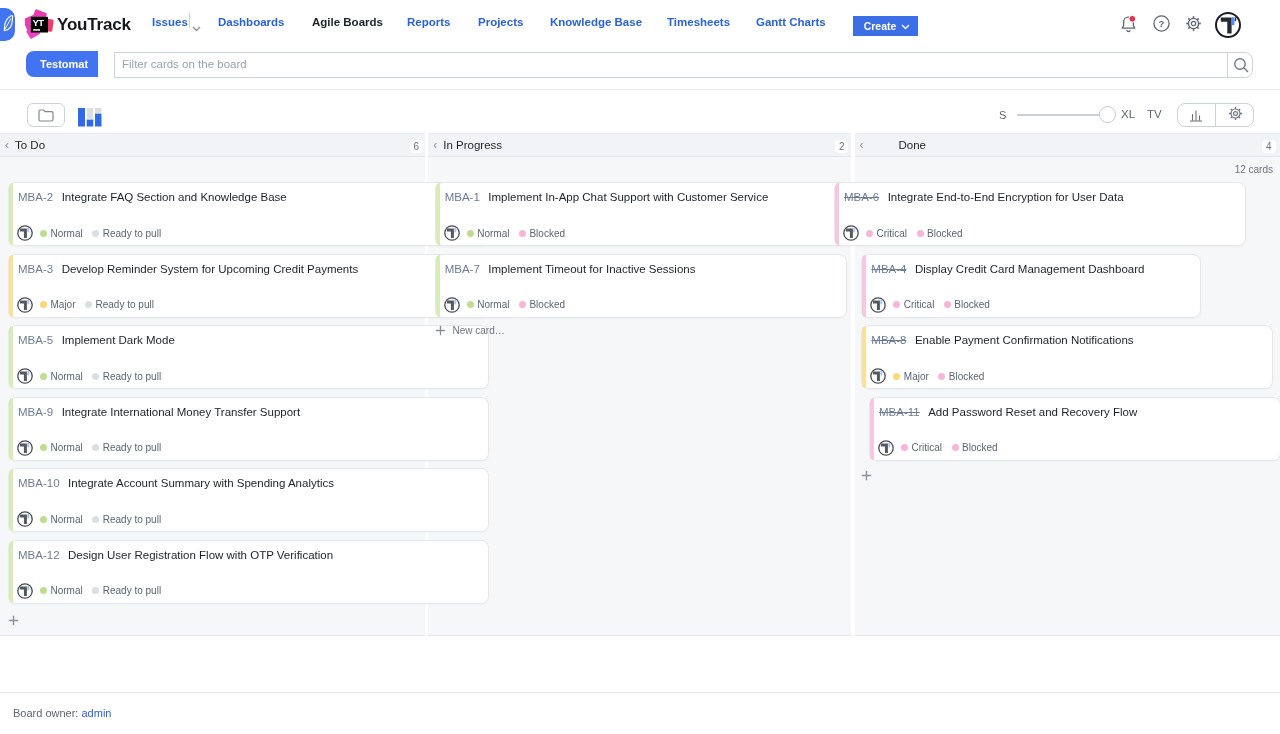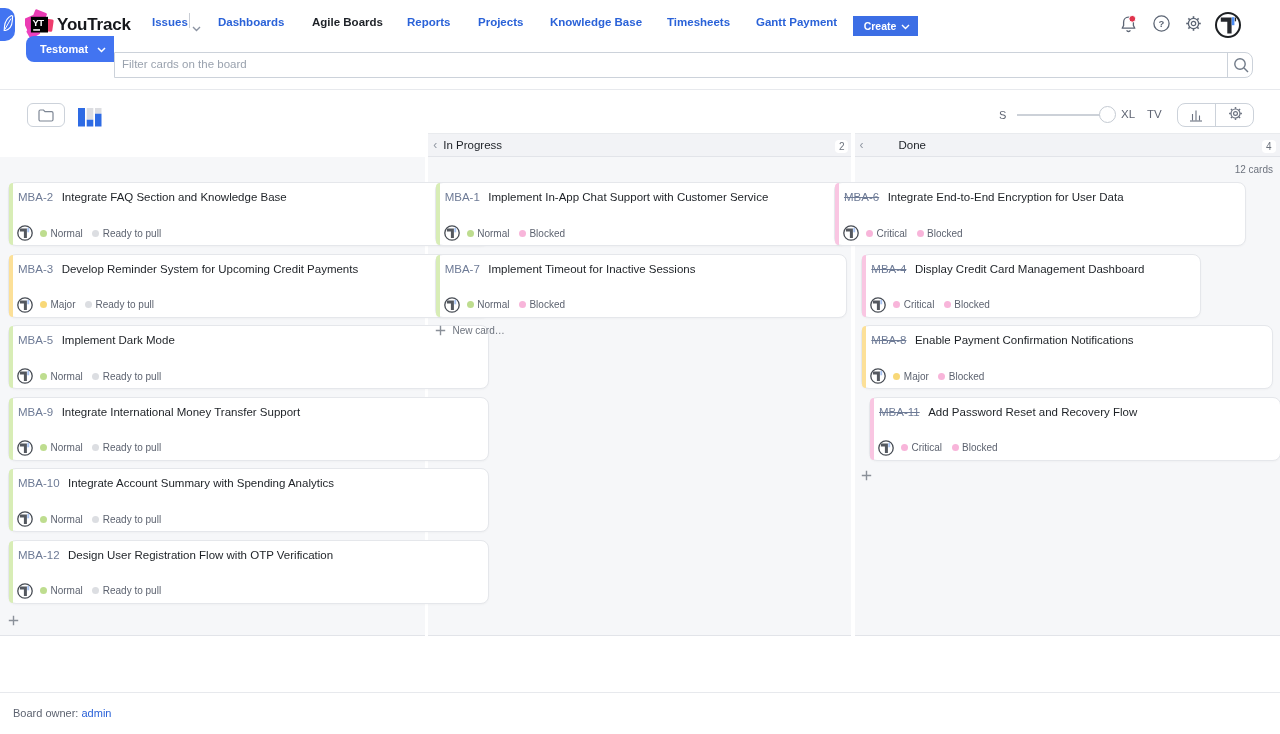--- a/index.html
+++ b/index.html
@@ -16,21 +16,21 @@
   .nav.active { color:#1d2127; }
   #navdiv { left:189px; top:13px; width:1px; height:15px; background:#c9cdd4; }
   #navchev { left:192px; top:18px; }
   #createBtn { left:853px; top:16px; width:65px; height:20px; background:#3c6ee5; border-radius:0;
      text-indent:3px;
      color:#fff; font-size:10.5px; font-weight:bold; text-align:center; line-height:20px; }
   
   .topicon { top:15px; }
 
   
-  #projBtn { left:26px; top:36px; width:88px; height:26px; background:#4274f1; border-radius:8px 0 0 8px;
+  #projBtn { left:26px; top:51px; width:72px; height:26px; background:#4274f1; border-radius:8px 0 0 8px;
      color:#fff; font-size:11px; font-weight:bold; line-height:26px; padding-left:14px; }
   #searchBox { left:114px; top:52px; width:1139px; height:26px; background:#fff;
      border:1px solid #ccd2da; border-radius:0 8px 8px 0; }
   #searchPh { left:122px; top:58px; font-size:11.5px; color:#9aa2ae; }
   #searchDivider { left:1227px; top:52px; width:1px; height:26px; background:#ccd2da; }
   #rowBorder { left:0; top:89px; width:1280px; height:1px; background:#e7e9ed; }
 
   
   #folderBtn { left:27px; top:103px; width:38px; height:24px; border:1px solid #ccd2da; border-radius:6px; background:#fff; }
   #sLabel { left:999px; top:109px; font-size:11px; color:#5f6573; }
@@ -102,21 +102,21 @@
 <div id="navdiv" class="abs"></div>
 <div id="navchev" class="abs"><svg width="9" height="6" viewBox="0 0 9 6">
       <path d="M1 1 L4.5 4.5 L8 1" stroke="#8b93a2" stroke-width="1.4" fill="none"></path>
     </svg></div>
 <div class="abs nav" style="left:218px;">Dashboards</div>
 <div class="abs nav active" style="left:312px;">Agile Boards</div>
 <div class="abs nav" style="left:407px;">Reports</div>
 <div class="abs nav" style="left:478px;">Projects</div>
 <div class="abs nav" style="left:550px;">Knowledge Base</div>
 <div class="abs nav" style="left:667px;">Timesheets</div>
-<div class="abs nav" style="left:756px;">Gantt Payment</div>
+<div class="abs nav" style="left:756px;">Gantt Charts</div>
 <div id="createBtn" class="abs">Create <svg width="9" height="6" viewBox="0 0 9 6" style="margin-left:2px">
       <path d="M1 1 L4.5 4.5 L8 1" stroke="#fff" stroke-width="1.4" fill="none"></path>
     </svg></div>
 
 <div class="abs topicon" style="left:1121px;">
   <svg width="15" height="19" viewBox="0 0 15 19">
     <path d="M7.5 2.2 C4.5 2.2 2.6 4.4 2.6 7.2 L2.6 10.5 L1.2 13.2 L13.8 13.2 L12.4 10.5 L12.4 7.2 C12.4 4.4 10.5 2.2 7.5 2.2 Z" fill="none" stroke="#5c6574" stroke-width="1.3" stroke-linejoin="round"></path>
     <path d="M5.7 15.2 a1.9 1.9 0 0 0 3.6 0" fill="none" stroke="#5c6574" stroke-width="1.3"></path>
     <circle cx="11.3" cy="3.8" r="3.4" fill="#e0334c" stroke="#fff" stroke-width="1"></circle>
   </svg>
@@ -213,20 +213,21 @@
           <path d="M12.25 12.25 L13.66 13.66"></path>
         <path d="M13.66 3.34 L12.25 4.75"></path>
           <path d="M4.75 12.25 L3.34 13.66"></path>
       </g>
     </g>
   </svg>
 </div>
 
 <div id="board" class="abs">
 
+  <div class="abs colhead" style="left:0; width:425.3px;"><span class="arrow" style="margin-left:5px;">‹</span><span style="margin-left:6px;">To Do</span><span class="count" style="right:2.2px;">6</span></div>
   <div class="abs colhead" style="left:428.3px; width:423.2px;"><span class="arrow" style="margin-left:5px;">‹</span><span style="margin-left:6px;">In Progress</span><span class="count" style="right:3px;">2</span></div>
   <div class="abs colhead" style="left:854.5px; width:425.5px;"><span class="arrow" style="margin-left:5px;">‹</span><span style="margin-left:6px;padding-left:29px;">Done</span><span class="count" style="right:4.5px;">4</span></div>
 
   <div class="abs colbody" style="left:0; width:425.3px;"></div>
   <div class="abs colbody" style="left:428.3px; width:423.2px;"></div>
   <div class="abs colbody" style="left:854.5px; width:425.5px;"></div>
   <div id="cardsLabel" class="abs">12 cards</div>
 
   <div class="card" style="left:8px; top:49px;">
     <div class="strip green"></div>

